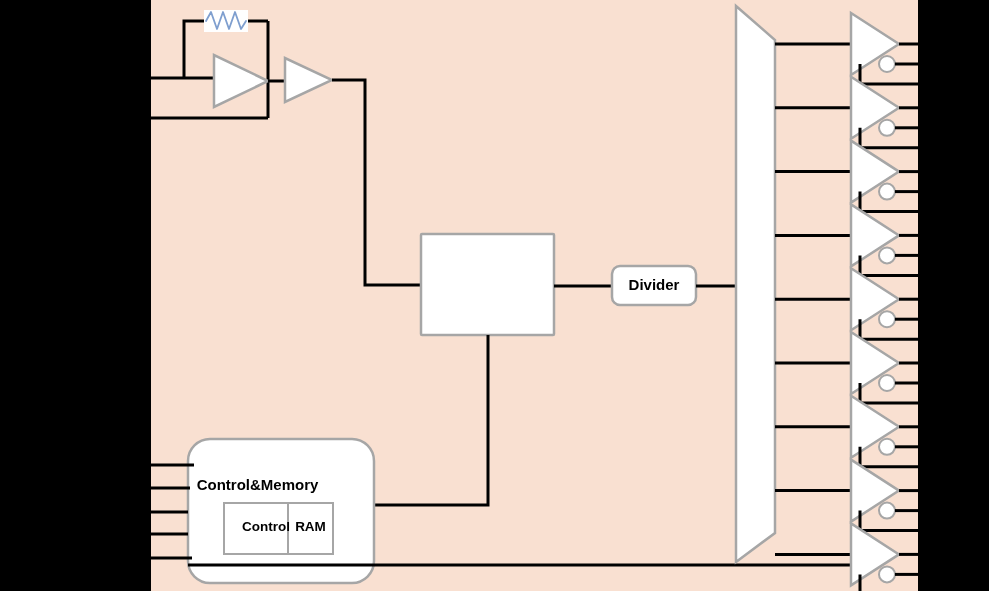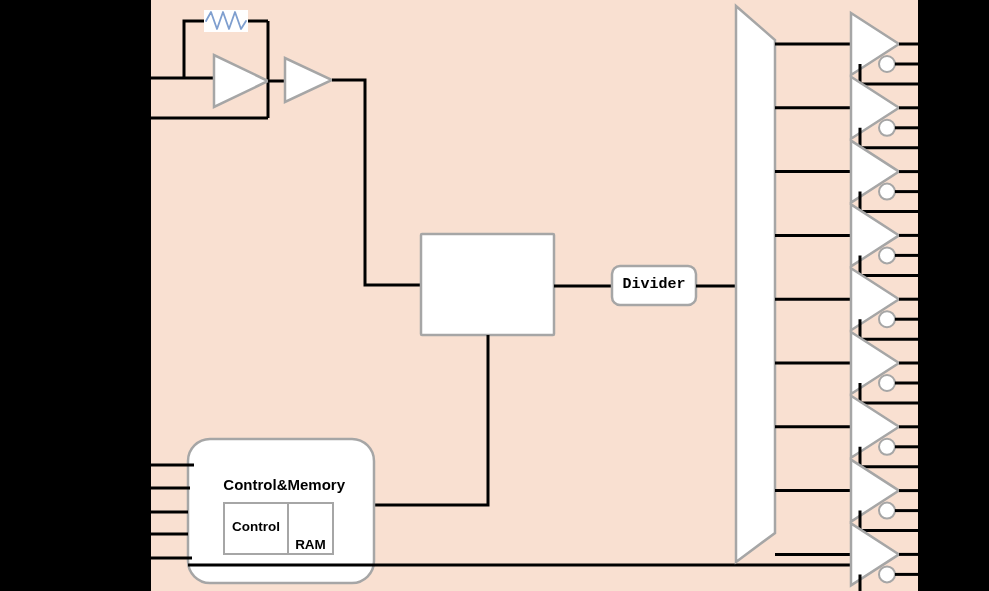--- a/index.html
+++ b/index.html
@@ -44,21 +44,20 @@
     text-align: center;
     line-height: 1.18;
     white-space: pre-line;
     pointer-events: none;
   }
   .t-ppl {
     font-size: 15.5px;
   }
   .t-div {
     font-size: 15px;
-    font-family: Liberation Mono, monospace;
   }
   .t-cm {
     font-size: 15px;
   }
   .t-sub {
     font-size: 13.5px;
   }
 </style>
 </head>
 <body>
@@ -166,18 +165,18 @@
         <path d="M899,554.4 L918,554.4" stroke="#000" stroke-width="3" fill="none"></path>
         <circle cx="887" cy="574.4" r="8" fill="#ffffff" stroke="#a6a6a6" stroke-width="2"></circle>
         <path d="M895,574.4 L918,574.4" stroke="#000" stroke-width="3" fill="none"></path>
         <path d="M860,574.4 L860,594.4 L918,594.4" stroke="#000" stroke-width="3" fill="none"></path>
       </g>
   </svg>
 
 
   <div class="blk-label t-div" style="left:612px; top:276px; width:84px;">Divider</div>
 
-  <div class="blk-label t-cm" style="left:188px; top:476px; width:157px;text-align:right;">Control&amp;Memory</div>
+  <div class="blk-label t-cm" style="left:179px; top:476px; width:157px;">Control&amp;Memory</div>
 
-  <div class="blk-label t-sub" style="left:224px; top:519px; width:64px;">Control</div>
+  <div class="blk-label t-sub" style="left:224px; top:519px; width:64px;padding-left:10px;">Control</div>
 
-  <div class="blk-label t-sub" style="left:288px; top:519px; width:45px;margin-top:18px;">RAM</div>
+  <div class="blk-label t-sub" style="left:288px; top:519px; width:45px;">RAM</div>
 </div>
 
 </body></html>

